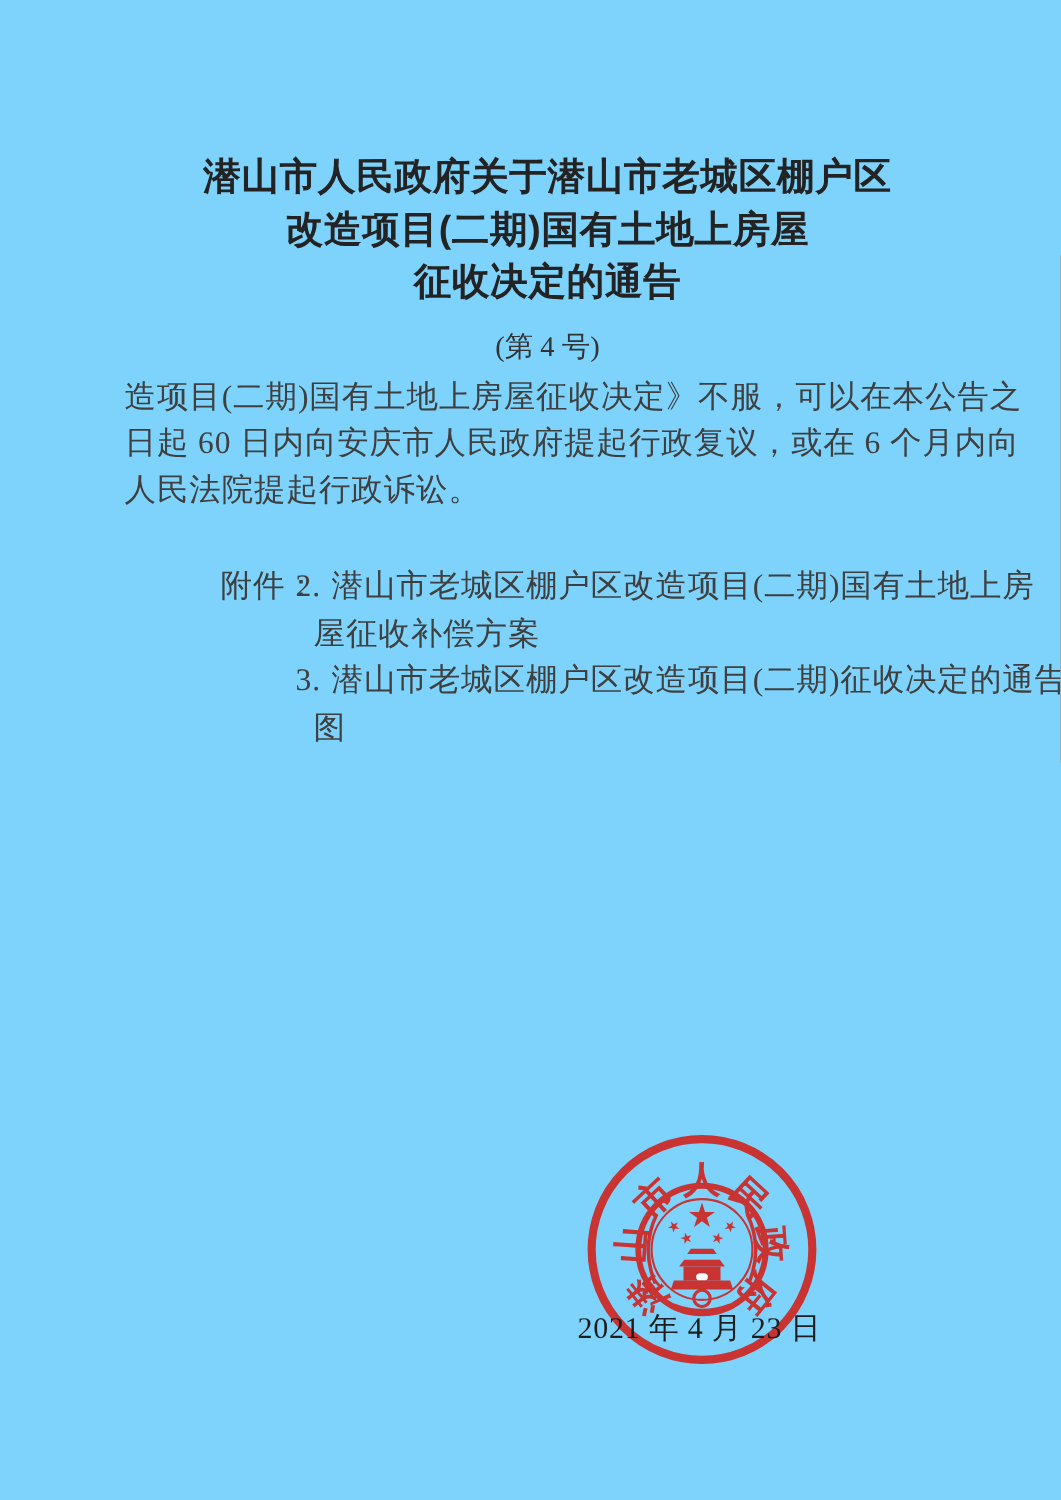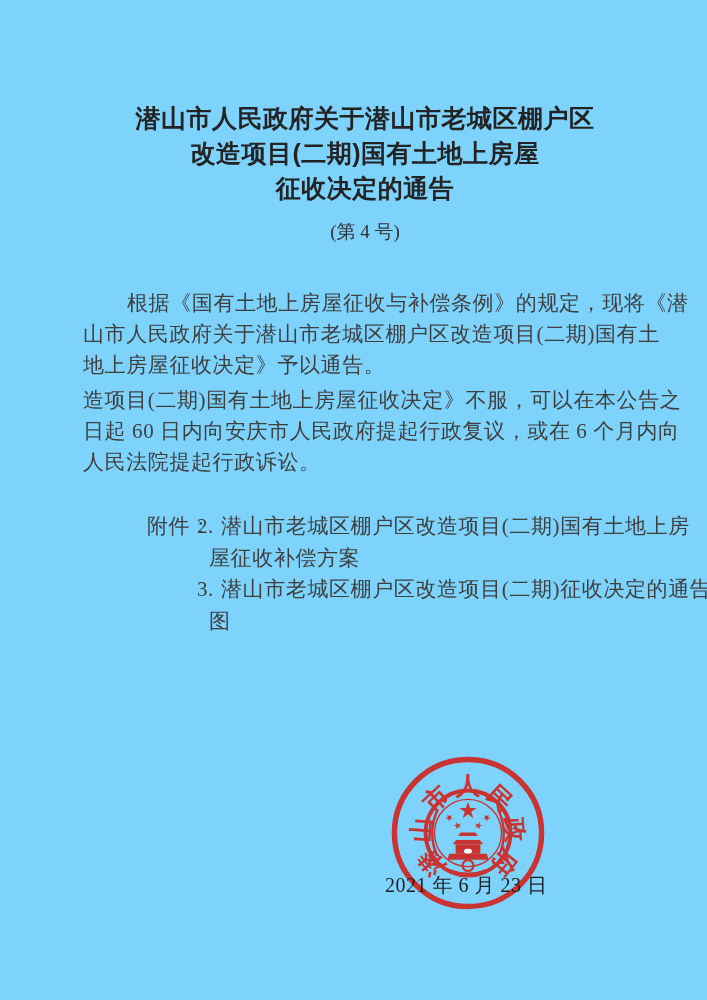--- a/index.html
+++ b/index.html
@@ -93,25 +93,20 @@
   <div class="content">
 
     <h1 class="title">
       <div>潜山市人民政府关于潜山市老城区棚户区</div>
       <div>改造项目(二期)国有土地上房屋</div>
       <div>征收决定的通告</div>
     </h1>
 
     <div class="doc-no">(第 4 号)</div>
 
-    <div class="para-1">
-      <div class="bline indent">根据《国有土地上房屋征收与补偿条例》的规定，现将《潜</div>
-      <div class="bline">山市人民政府关于潜山市老城区棚户区改造项目(二期)国有土</div>
-      <div class="bline">地上房屋征收决定》予以通告。</div>
-    </div>
 
     <div class="para-2">
       <div class="bline">造项目(二期)国有土地上房屋征收决定》不服，可以在本公告之</div>
       <div class="bline">日起 60 日内向安庆市人民政府提起行政复议，或在 6 个月内向</div>
       <div class="bline">人民法院提起行政诉讼。</div>
     </div>
 
 
     <div class="attachments">
       <span class="att-label">附件：</span>
@@ -168,14 +163,14 @@
           <rect x="67.5" y="91.5" width="25" height="9.5"></rect>
           <rect x="76" y="96" width="8" height="5" rx="3" fill="#ffffff"></rect>
           <path d="M59 107 L101 107 L99 101 L61 101 Z"></path>
         </g>
         <circle cx="80" cy="113" r="5.5" fill="none" stroke-width="2.2"></circle>
         <path d="M61 117.5 Q80 125 99 117.5" fill="none" stroke-width="2.4"></path>
       </g>
     </g>
   </svg>
 
-  <div class="date">2021 年 6 月 23 日</div>
+  <div class="date">2021 年 4 月 23 日</div>
 </div>
 
 </body></html>

